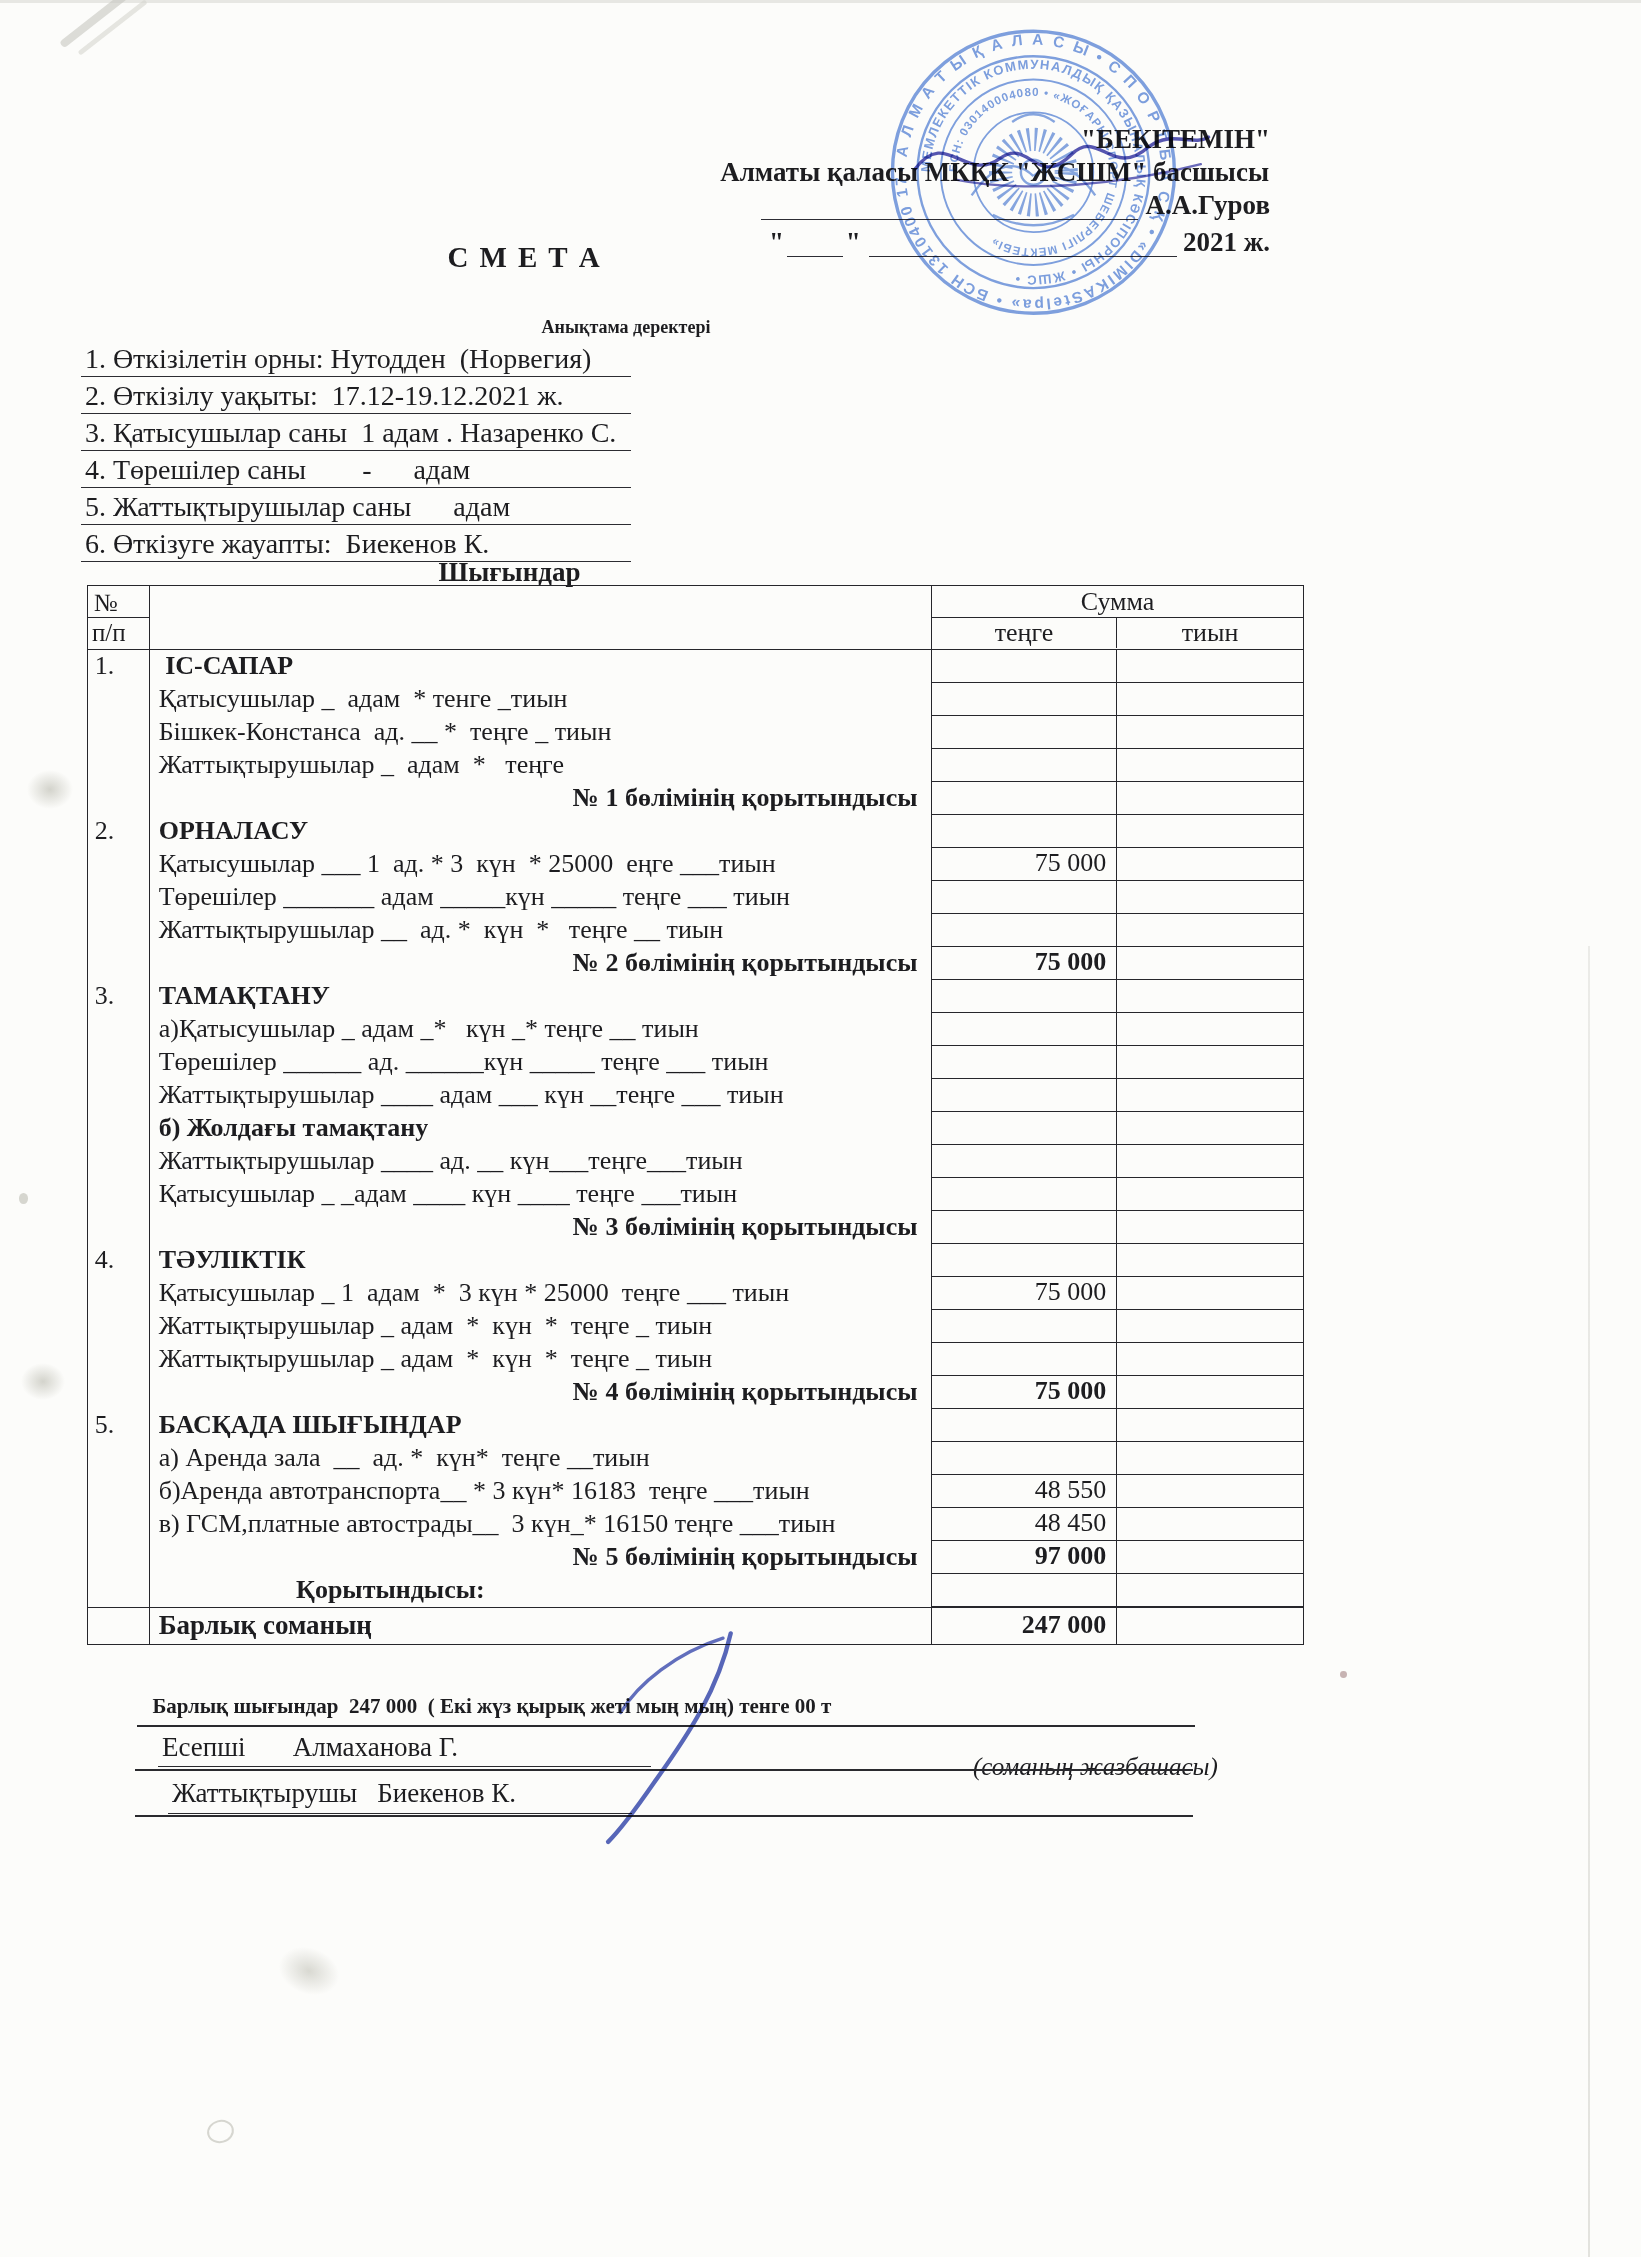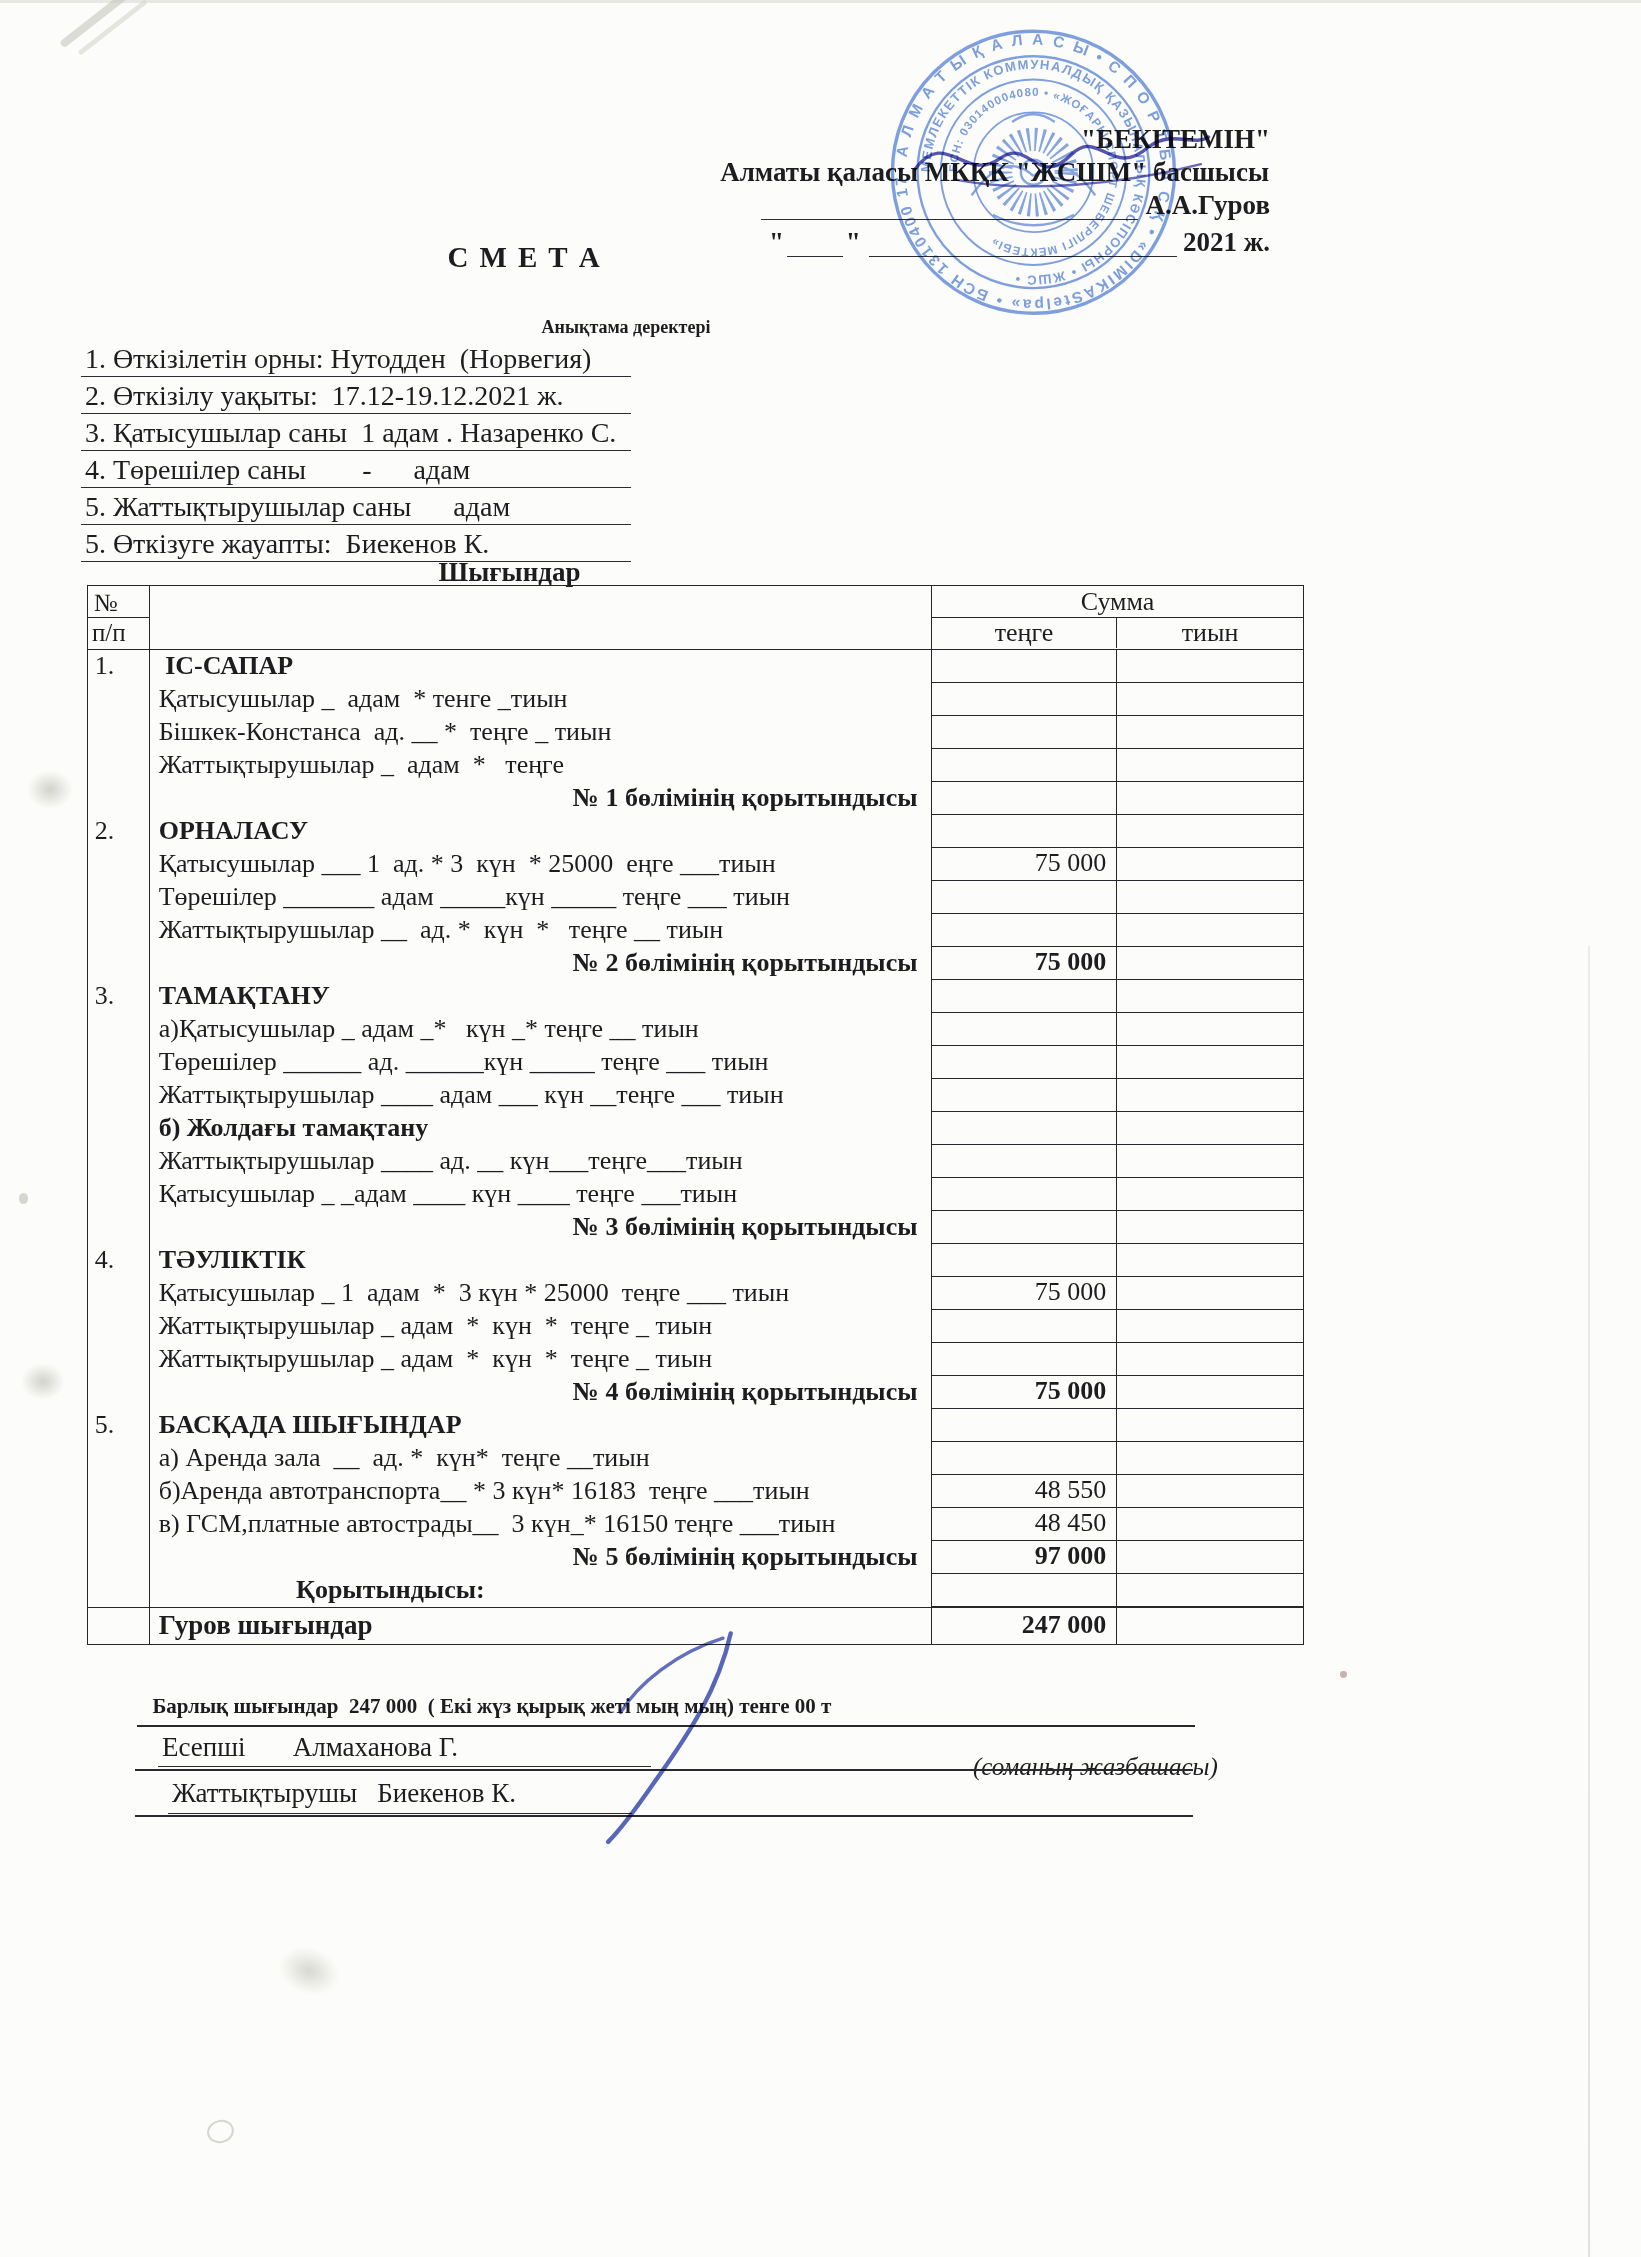--- a/index.html
+++ b/index.html
@@ -118,21 +118,21 @@
 
 <div class="abs doc-title">С М Е Т А</div>
 <div class="abs doc-subtitle">Анықтама деректері</div>
 
 <div class="abs info-list">
     <div class="info-item">1. Өткізілетін орны: Нутодден  (Норвегия)</div>
     <div class="info-item">2. Өткізілу уақыты:  17.12-19.12.2021 ж.</div>
     <div class="info-item">3. Қатысушылар саны  1 адам . Назаренко С.</div>
     <div class="info-item">4. Төрешілер саны        -      адам</div>
     <div class="info-item">5. Жаттықтырушылар саны      адам</div>
-    <div class="info-item">5. Өткізуге жауапты:  Биекенов К.</div>
+    <div class="info-item">6. Өткізуге жауапты:  Биекенов К.</div>
   </div>
 
 <div class="abs expenses-title">Шығындар</div>
 
 <div class="abs exp-table">
   <div class="t-head">
     <div class="h-num">
       <div class="hn1">№</div>
       <div class="hn2">п/п</div>
     </div>
@@ -316,21 +316,21 @@
       </div>
       <div class="t-row">
         <div class="c-num"></div>
         <div class="c-desc ac"><span class="pre b">Қорытындысы:</span></div>
         <div class="c-amt c-tenge"></div>
         <div class="c-amt c-tiyn"></div>
       </div>
     </div>
   <div class="t-total">
     <div class="c-num"></div>
-    <div class="c-desc">Гуров шығындар</div>
+    <div class="c-desc">Барлық соманың</div>
     <div class="c-amt c-tenge">247 000</div>
     <div class="c-amt c-tiyn"></div>
   </div>
 </div>
 
 <div class="abs sum-note">(соманың жазбашасы)</div>
 <div class="abs f-line1">Барлық шығындар  247 000  ( Екі жүз қырық жеті мың мың) тенге 00 т</div>
 <div class="abs f-line2">
   <span class="inner">Есепші       Алмаханова Г.</span>
 </div>

